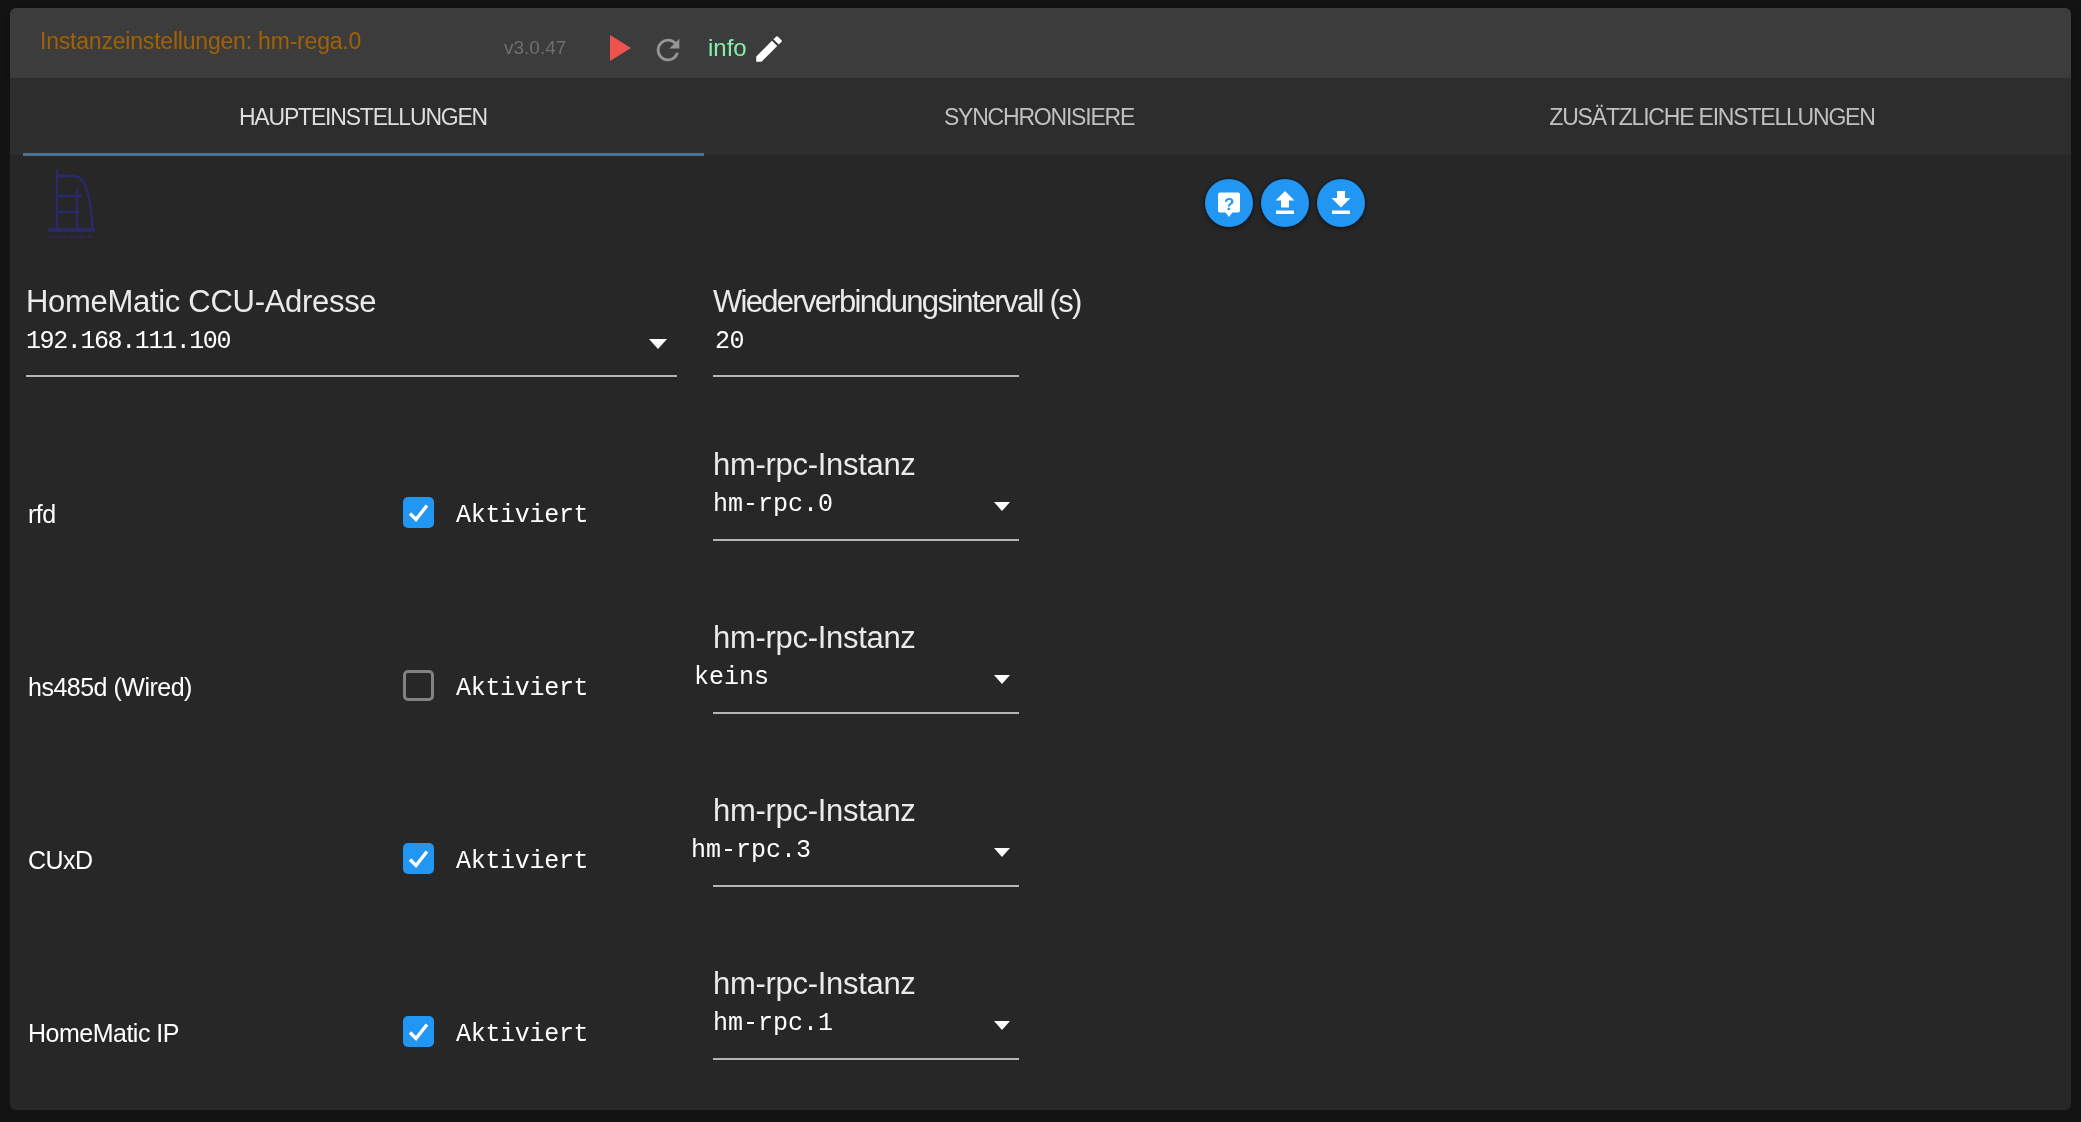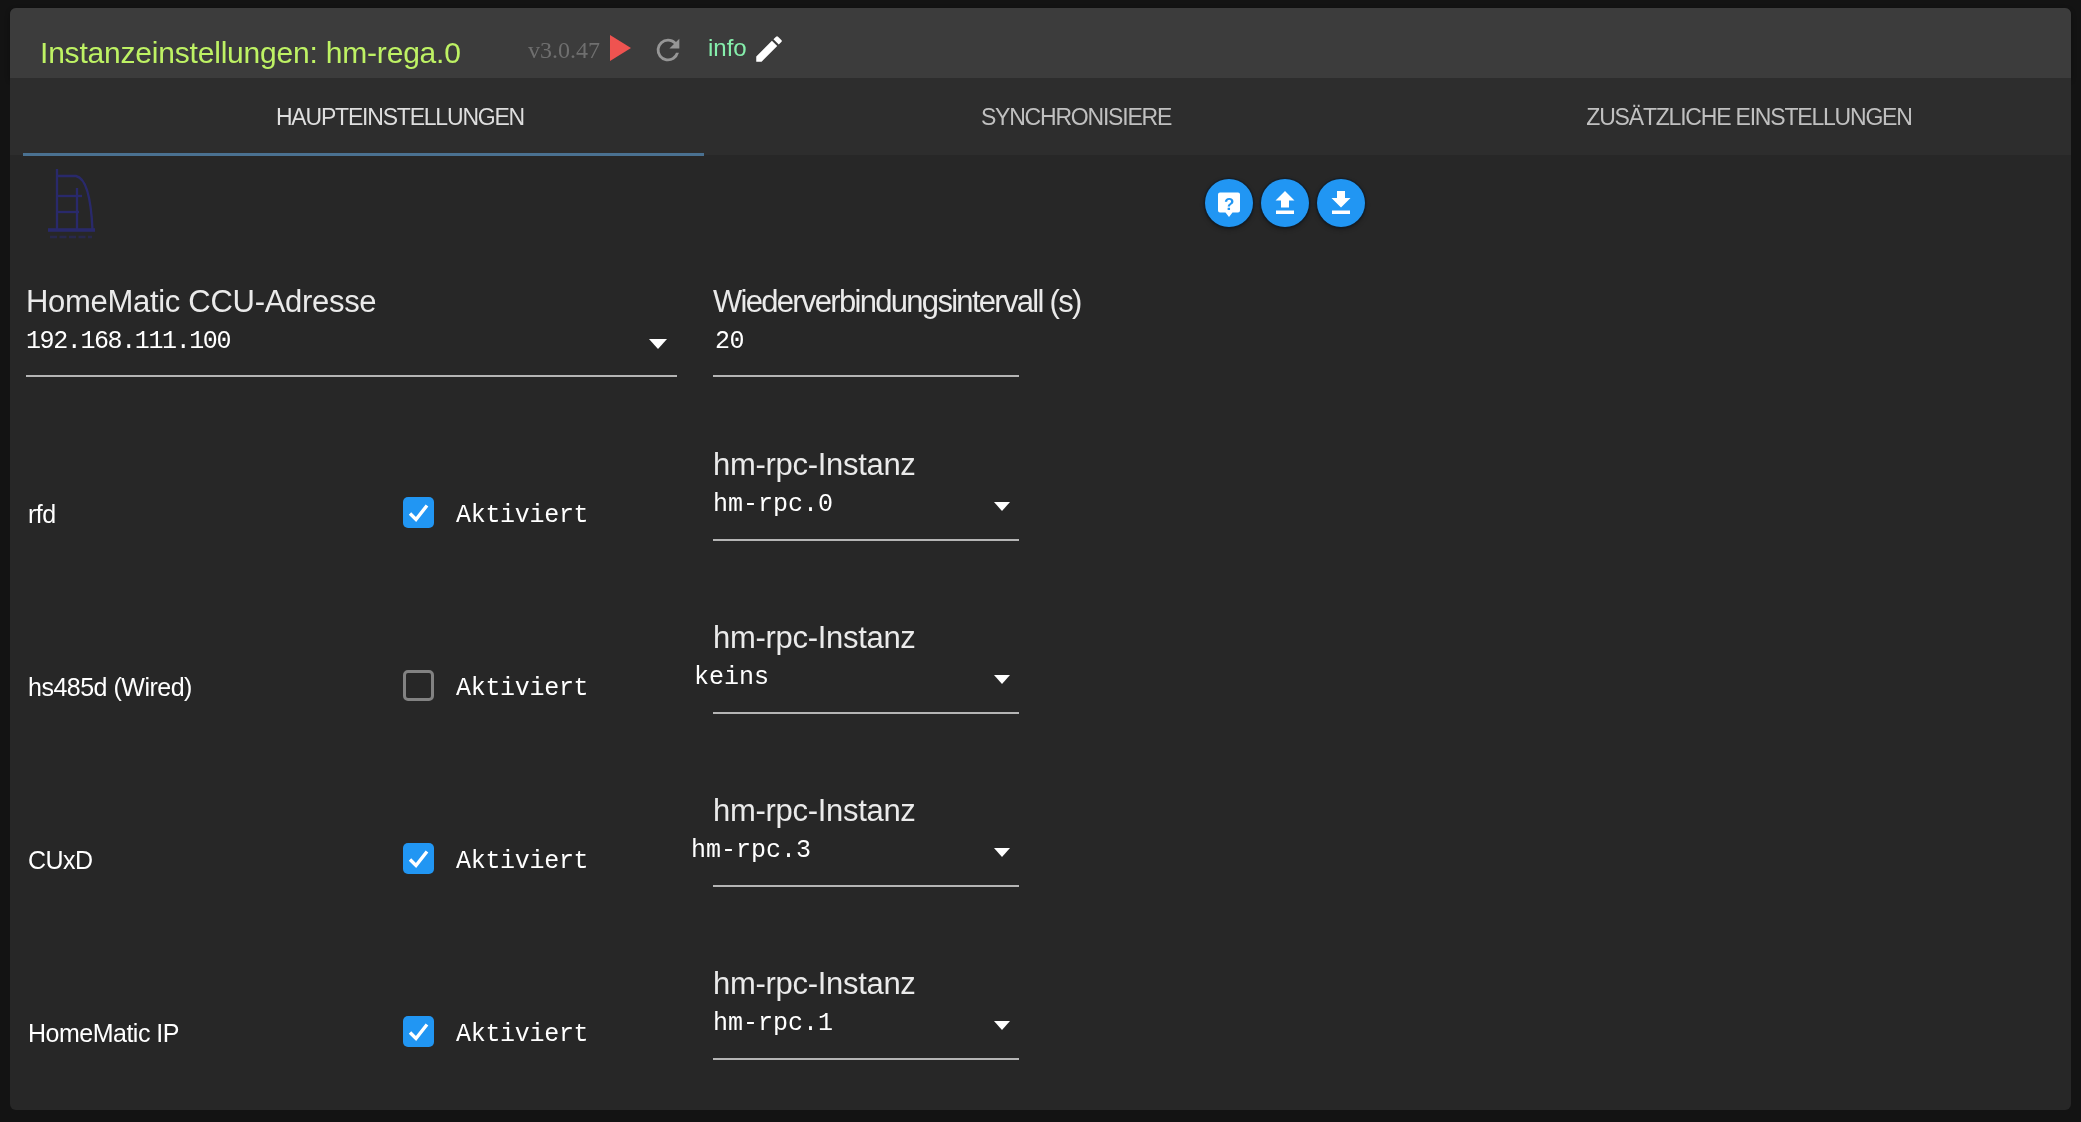--- a/index.html
+++ b/index.html
@@ -4,26 +4,26 @@
 <style>
   * { margin:0; padding:0; box-sizing:border-box; }
   html,body { width:2081px; height:1122px; background:#131313; overflow:hidden;
     font-family:"Liberation Sans",sans-serif; }
   .abs { position:absolute; }
   .dlg { left:10px; top:8px; width:2061px; height:1102px; background:#272727; border-radius:6px; }
   .hdr { left:10px; top:8px; width:2061px; height:70px; background:#3c3c3c; border-radius:6px 6px 0 0; box-shadow:0 2px 5px rgba(0,0,0,.35); }
   .tabstrip { left:10px; top:78px; width:2061px; height:77px; background:#2d2d2d; }
   .indicator { left:23px; top:153px; width:681px; height:3px; background:#4a7191; }
   .t { position:absolute; white-space:pre; line-height:1; }
-  .title { left:40px; top:30px; font-size:30px; letter-spacing:-0.2px; color:#bef264;margin-top:8px; }
-  .ver { left:528px; top:38px; font-size:24px; color:#6f6f6f;font-family:Liberation Serif, serif; }
+  .title { left:40px; top:30px; font-size:23px; letter-spacing:-0.2px; color:#a16207; }
+  .ver { left:504px; top:38px; font-size:19px; color:#6f6f6f; }
   .info { left:708px; top:36px; font-size:24px; color:#86efac; }
   .play { left:610px; top:35px; width:0; height:0;
     border-left:21px solid #ef5350; border-top:13px solid transparent; border-bottom:13px solid transparent; }
-  .tab { position:absolute; top:106px; font-size:23px; letter-spacing:-1.2px; transform:translateX(-50%); white-space:pre; line-height:1;margin-left:37px; }
+  .tab { position:absolute; top:106px; font-size:23px; letter-spacing:-1.2px; transform:translateX(-50%); white-space:pre; line-height:1; }
   .tab1 { left:363px; color:#dedede; }
   .tab2 { left:1039px; color:#c0c0c0; }
   .tab3 { left:1712px; color:#c0c0c0; }
   .fab { position:absolute; top:179px; width:48px; height:48px; border-radius:50%; background:#2196f3;
     box-shadow:0 0 0 1.5px rgba(10,28,46,.5), 0 2px 5px rgba(0,0,0,.4); }
   .lbl { font-size:31px; letter-spacing:-0.3px; color:#eaeaea; }
   .val { font-size:25px; letter-spacing:-0.5px; color:#fff;font-family:Liberation Mono, monospace; }
   .rowlbl { font-size:25px; letter-spacing:-0.5px; color:#fff; }
   .ul { position:absolute; height:2px; background:#b5b5b5; }
   .caret { position:absolute; width:0; height:0;

